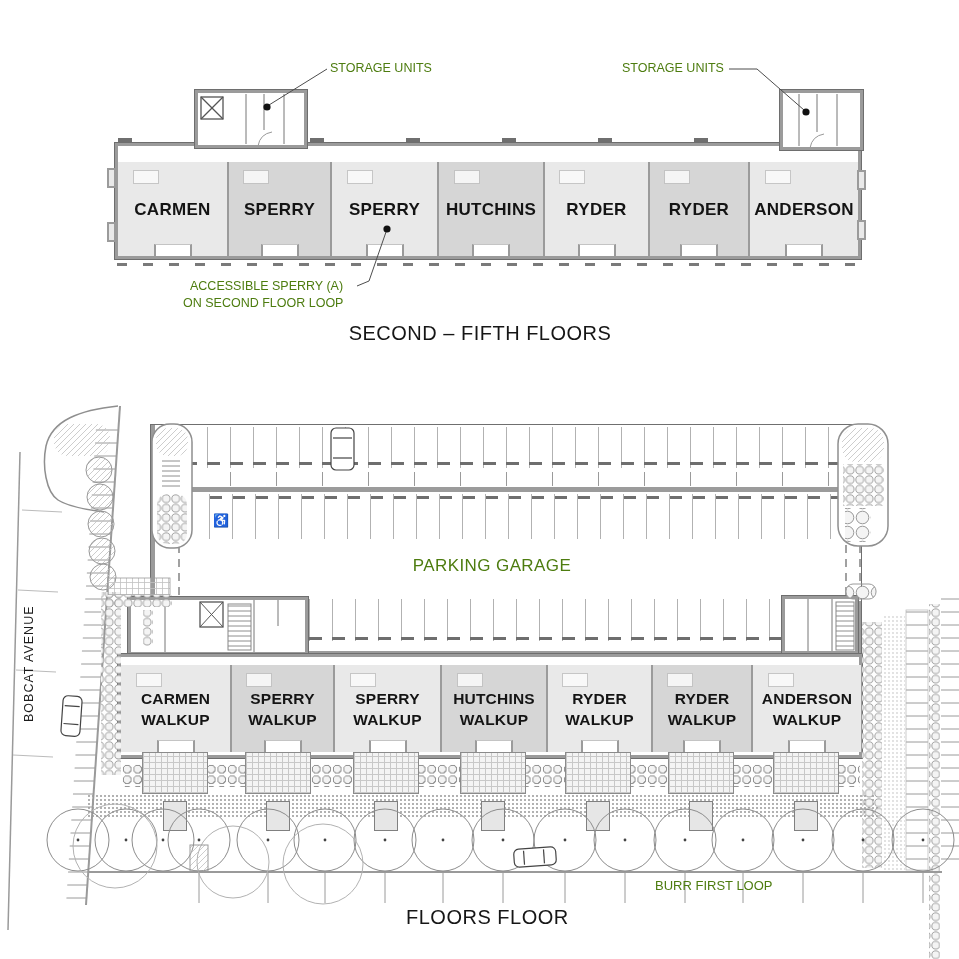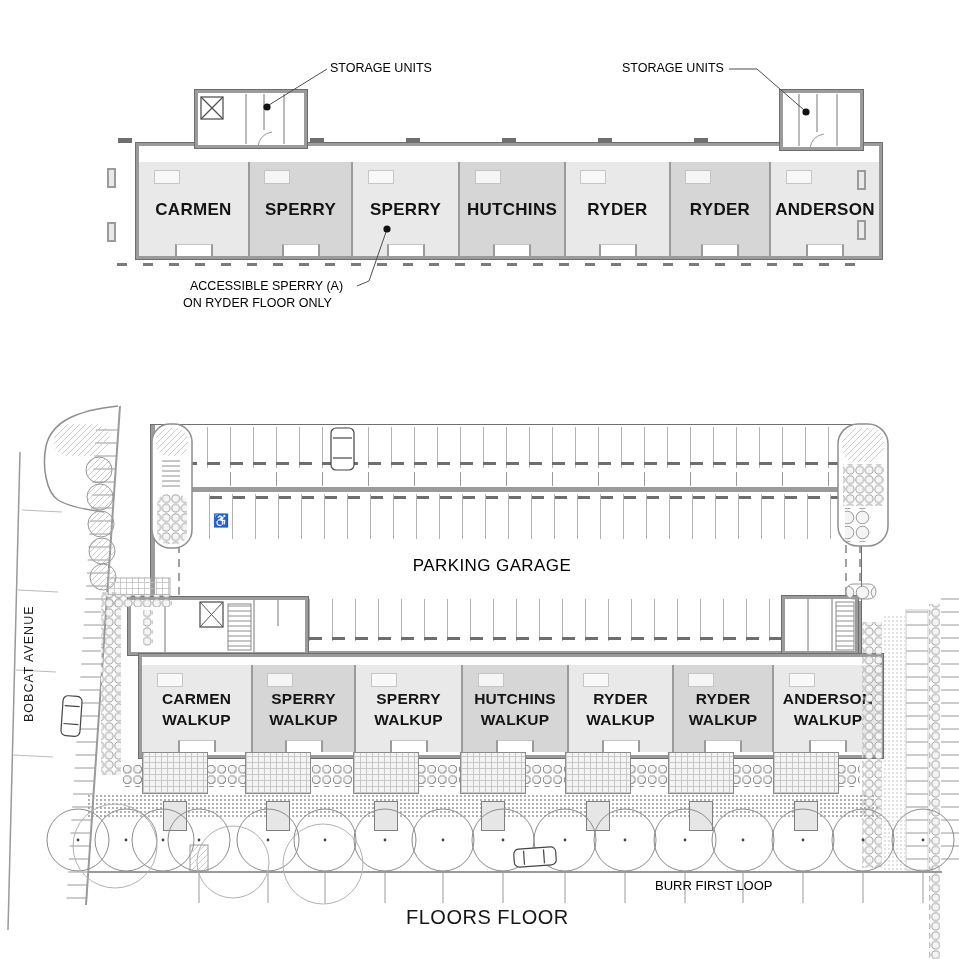--- a/index.html
+++ b/index.html
@@ -1,19 +1,19 @@
 <!DOCTYPE html>
 <html><head>
 <meta charset="utf-8">
 <style>
   html,body{margin:0;padding:0;background:#fff;}
   #canvas{position:relative;width:959px;height:959px;background:#fff;overflow:hidden;
           font-family:"Liberation Sans",sans-serif;color:#1a1a1a;}
   
-  .bldg{position:absolute;background:#fff;border:3px solid #9b9b9b;outline:1px solid #6e6e6e;box-sizing:border-box;margin-left:21px;}
+  .bldg{position:absolute;background:#fff;border:3px solid #9b9b9b;outline:1px solid #6e6e6e;box-sizing:border-box;}
   .u{position:absolute;box-sizing:border-box;display:flex;flex-direction:column;align-items:center;justify-content:center;}
   .u.l{background:#e9e9e9;}
   .u.d{background:#d6d6d6;}
   .u + .u{border-left:2px solid #9b9b9b;}
   .u::before{content:"";position:absolute;top:8px;left:14%;width:24px;height:12px;
              border:1px solid #c0c0c0;background:#fbfbfb;opacity:.85;}
   .u::after{content:"";position:absolute;bottom:0;left:50%;margin-left:-19px;width:38px;height:12px;
             background:#fff;border-left:2px solid #9b9b9b;border-right:2px solid #9b9b9b;border-top:1px solid #c4c4c4;box-sizing:border-box;}
   .ulabel{font-weight:bold;font-size:17px;letter-spacing:.3px;color:#141414;z-index:2;line-height:21px;}
   .wlabel{font-weight:bold;font-size:15.5px;letter-spacing:.2px;color:#141414;z-index:2;line-height:21px;}
@@ -30,21 +30,21 @@
   .stubs{position:absolute;height:14px;background:repeating-linear-gradient(90deg,#9a9a9a 0 1px,transparent 1px 46px);}
   
   .shrubband{position:absolute;background-image:radial-gradient(circle at 5.2px 5.2px,#f3f3f3 3.4px,#8f8f8f 3.5px,#8f8f8f 4.3px,transparent 4.6px);background-size:10.5px 10.5px;}
   .stip{position:absolute;background-image:radial-gradient(circle at 1px 1px,#b0b0b0 .7px,transparent 1px);background-size:4px 4px;}
   .stoop{position:absolute;width:66px;height:42px;border:1px solid #8b8b8b;box-sizing:border-box;background-color:#f4f4f4;
          background-image:repeating-linear-gradient(0deg,#c8c8c8 0 1px,transparent 1px 6px),repeating-linear-gradient(90deg,#c8c8c8 0 1px,transparent 1px 6px);z-index:2;}
   .stoopsq{position:absolute;width:24px;height:30px;background:#e6e6e6;border:1px solid #808080;box-sizing:border-box;z-index:2;}
   
   .t{position:absolute;white-space:nowrap;z-index:5;}
   .title{font-size:20px;letter-spacing:.5px;color:#161616;text-align:center;}
-  .small{font-size:12.5px;color:#000000;}
+  .small{font-size:12.5px;color:#4d7c0f;}
   .vtext{writing-mode:vertical-rl;transform:rotate(180deg);font-size:12.5px;color:#1c1c1c;letter-spacing:1px;}
   svg.overlay{position:absolute;left:0;top:0;z-index:3;pointer-events:none;}
   .hc{position:absolute;font-size:13px;color:#9a9a9a;z-index:2;}
 </style>
 </head>
 <body>
 
 <div id="canvas">
 
   <div class="tickstrip" style="left:118px;top:138px;width:744px;"></div>
@@ -340,19 +340,20 @@
         <rect x="514" y="848" width="42" height="18" rx="5"></rect>
           <line x1="524" y1="850" x2="524" y2="864"></line>
           <line x1="544" y1="850" x2="544" y2="864"></line>
       </g>
     </g>
   </svg>
 
   <span class="t small" style="left:330px;top:61px;">STORAGE UNITS</span>
   <span class="t small" style="left:622px;top:61px;">STORAGE UNITS</span>
   <span class="t small" style="left:190px;top:279px;">ACCESSIBLE SPERRY (A)</span>
-  <span class="t small" style="left:183px;top:296px;">ON RYDER FLOOR ONLY</span>
+  <span class="t small" style="left:183px;top:296px;">ON SECOND FLOOR LOOP</span>
+  <span class="t title" style="left:344px;top:322px;width:272px;">SECOND – FIFTH FLOORS</span>
 
   <span class="t vtext" style="left:22px;top:592px;height:130px;">BOBCAT AVENUE</span>
   <span class="t small" style="left:655px;top:878px;font-size:13px;">BURR FIRST LOOP</span>
   <span class="t title" style="left:406px;top:906px;width:156px;">FLOORS FLOOR</span>
 
 </div>
 
 </body></html>

